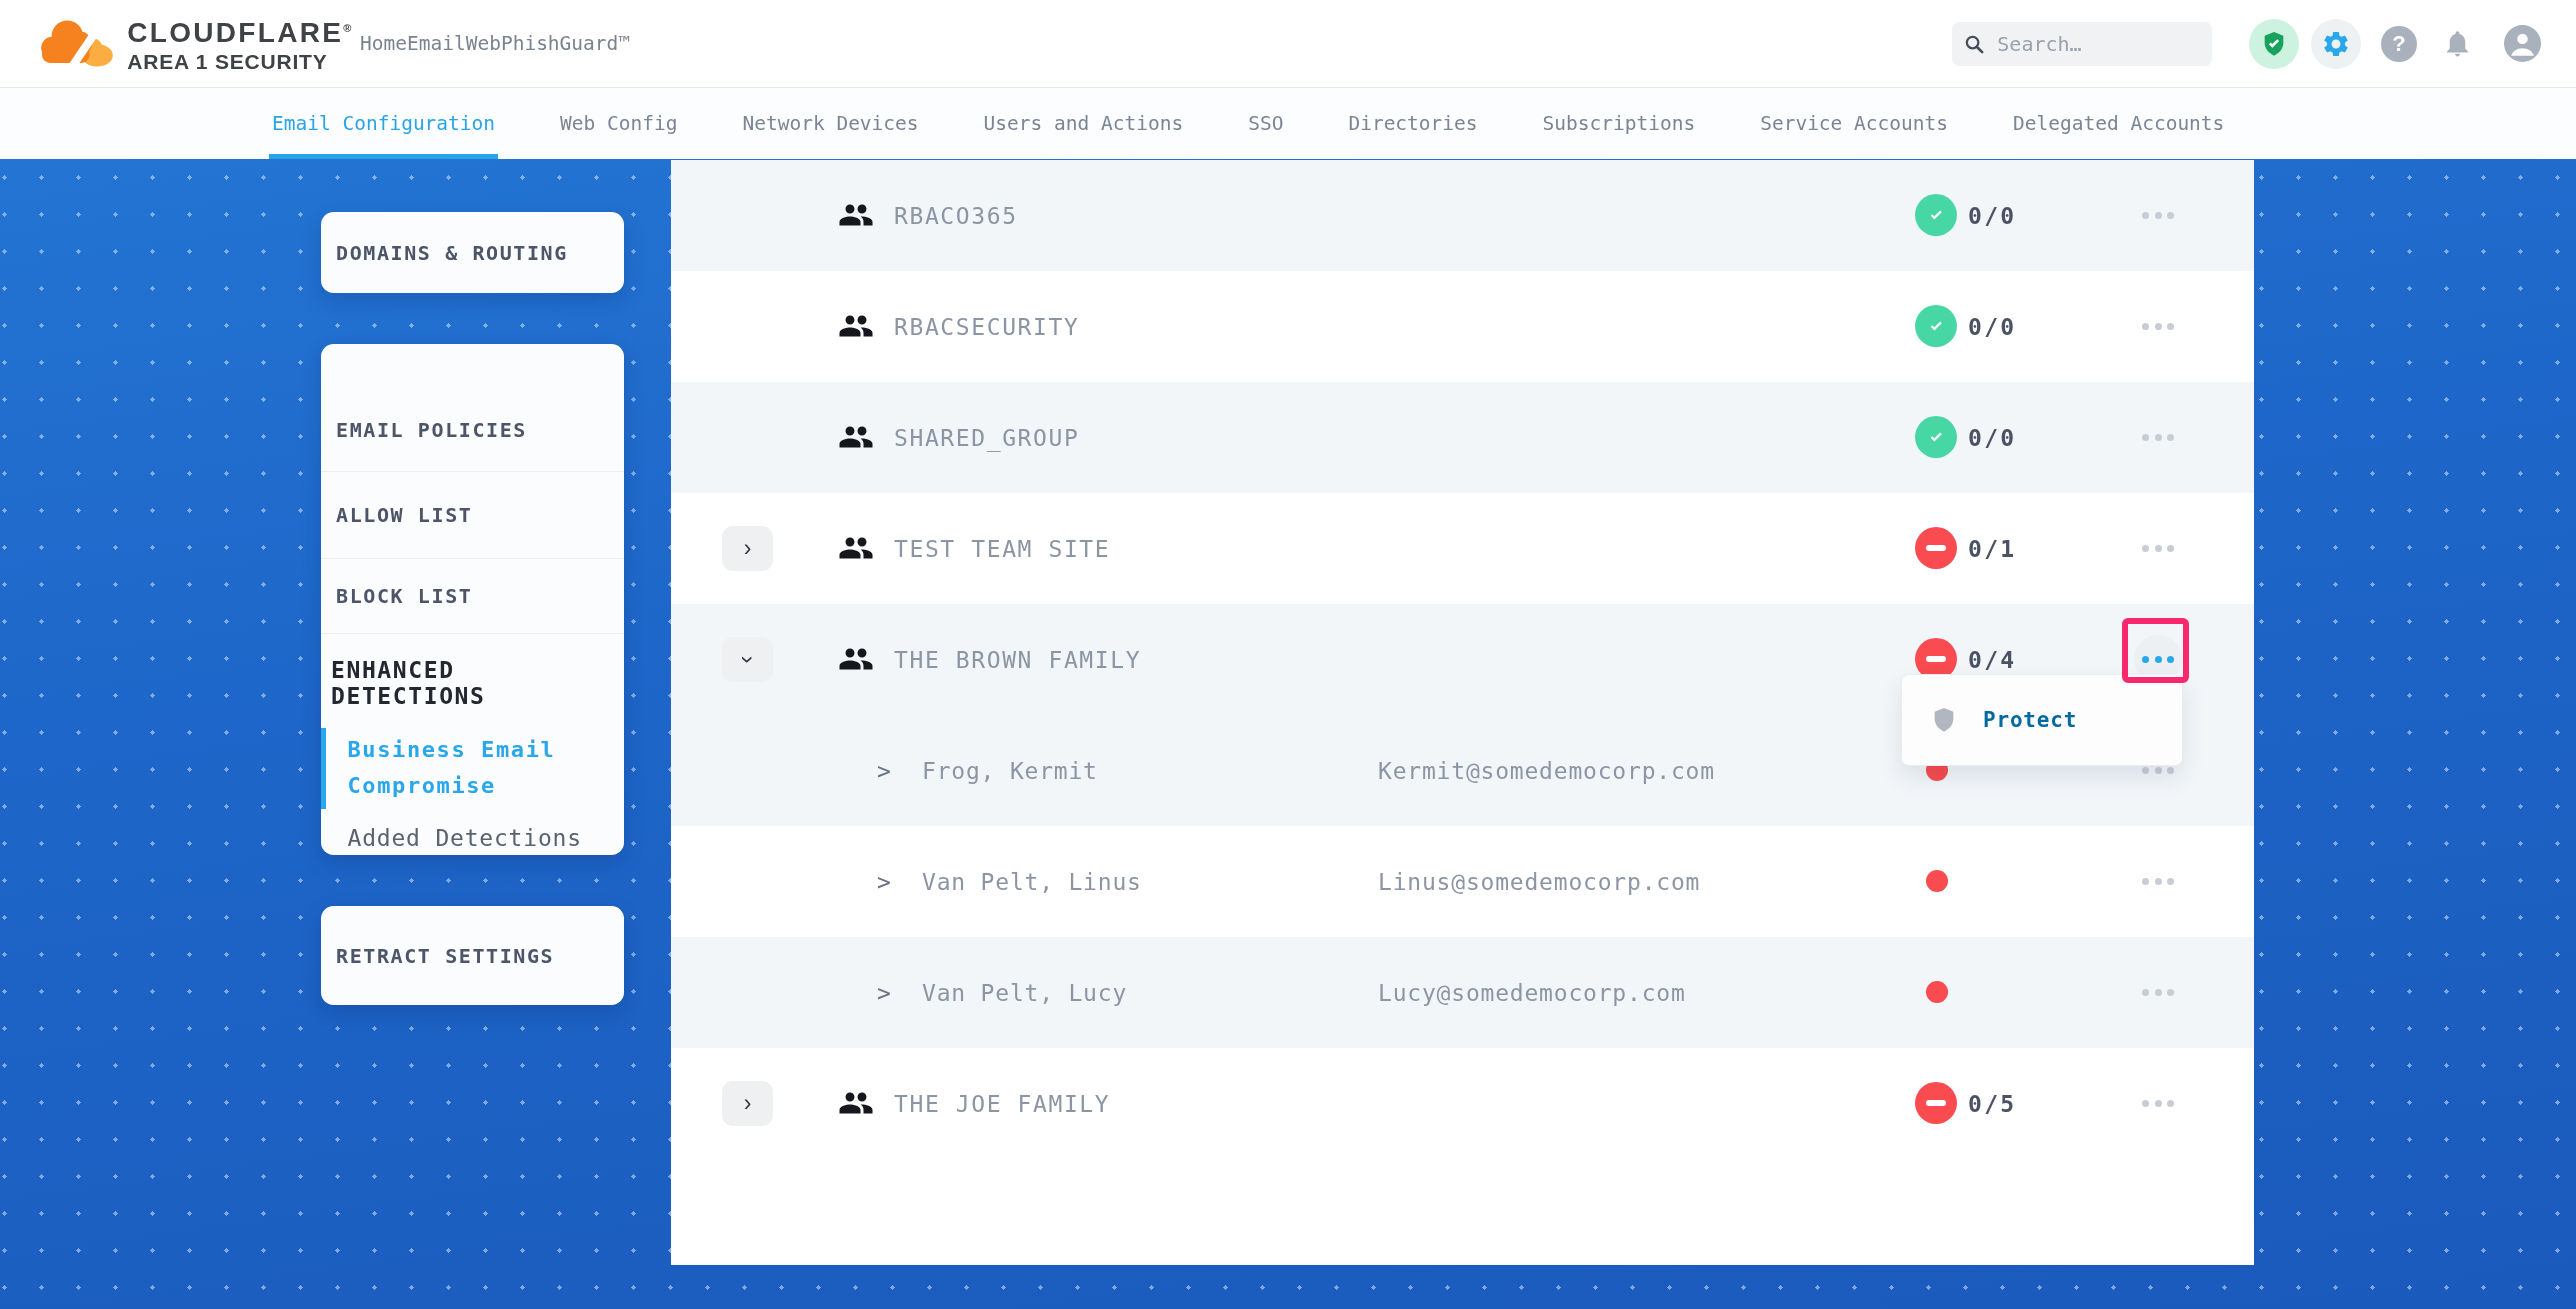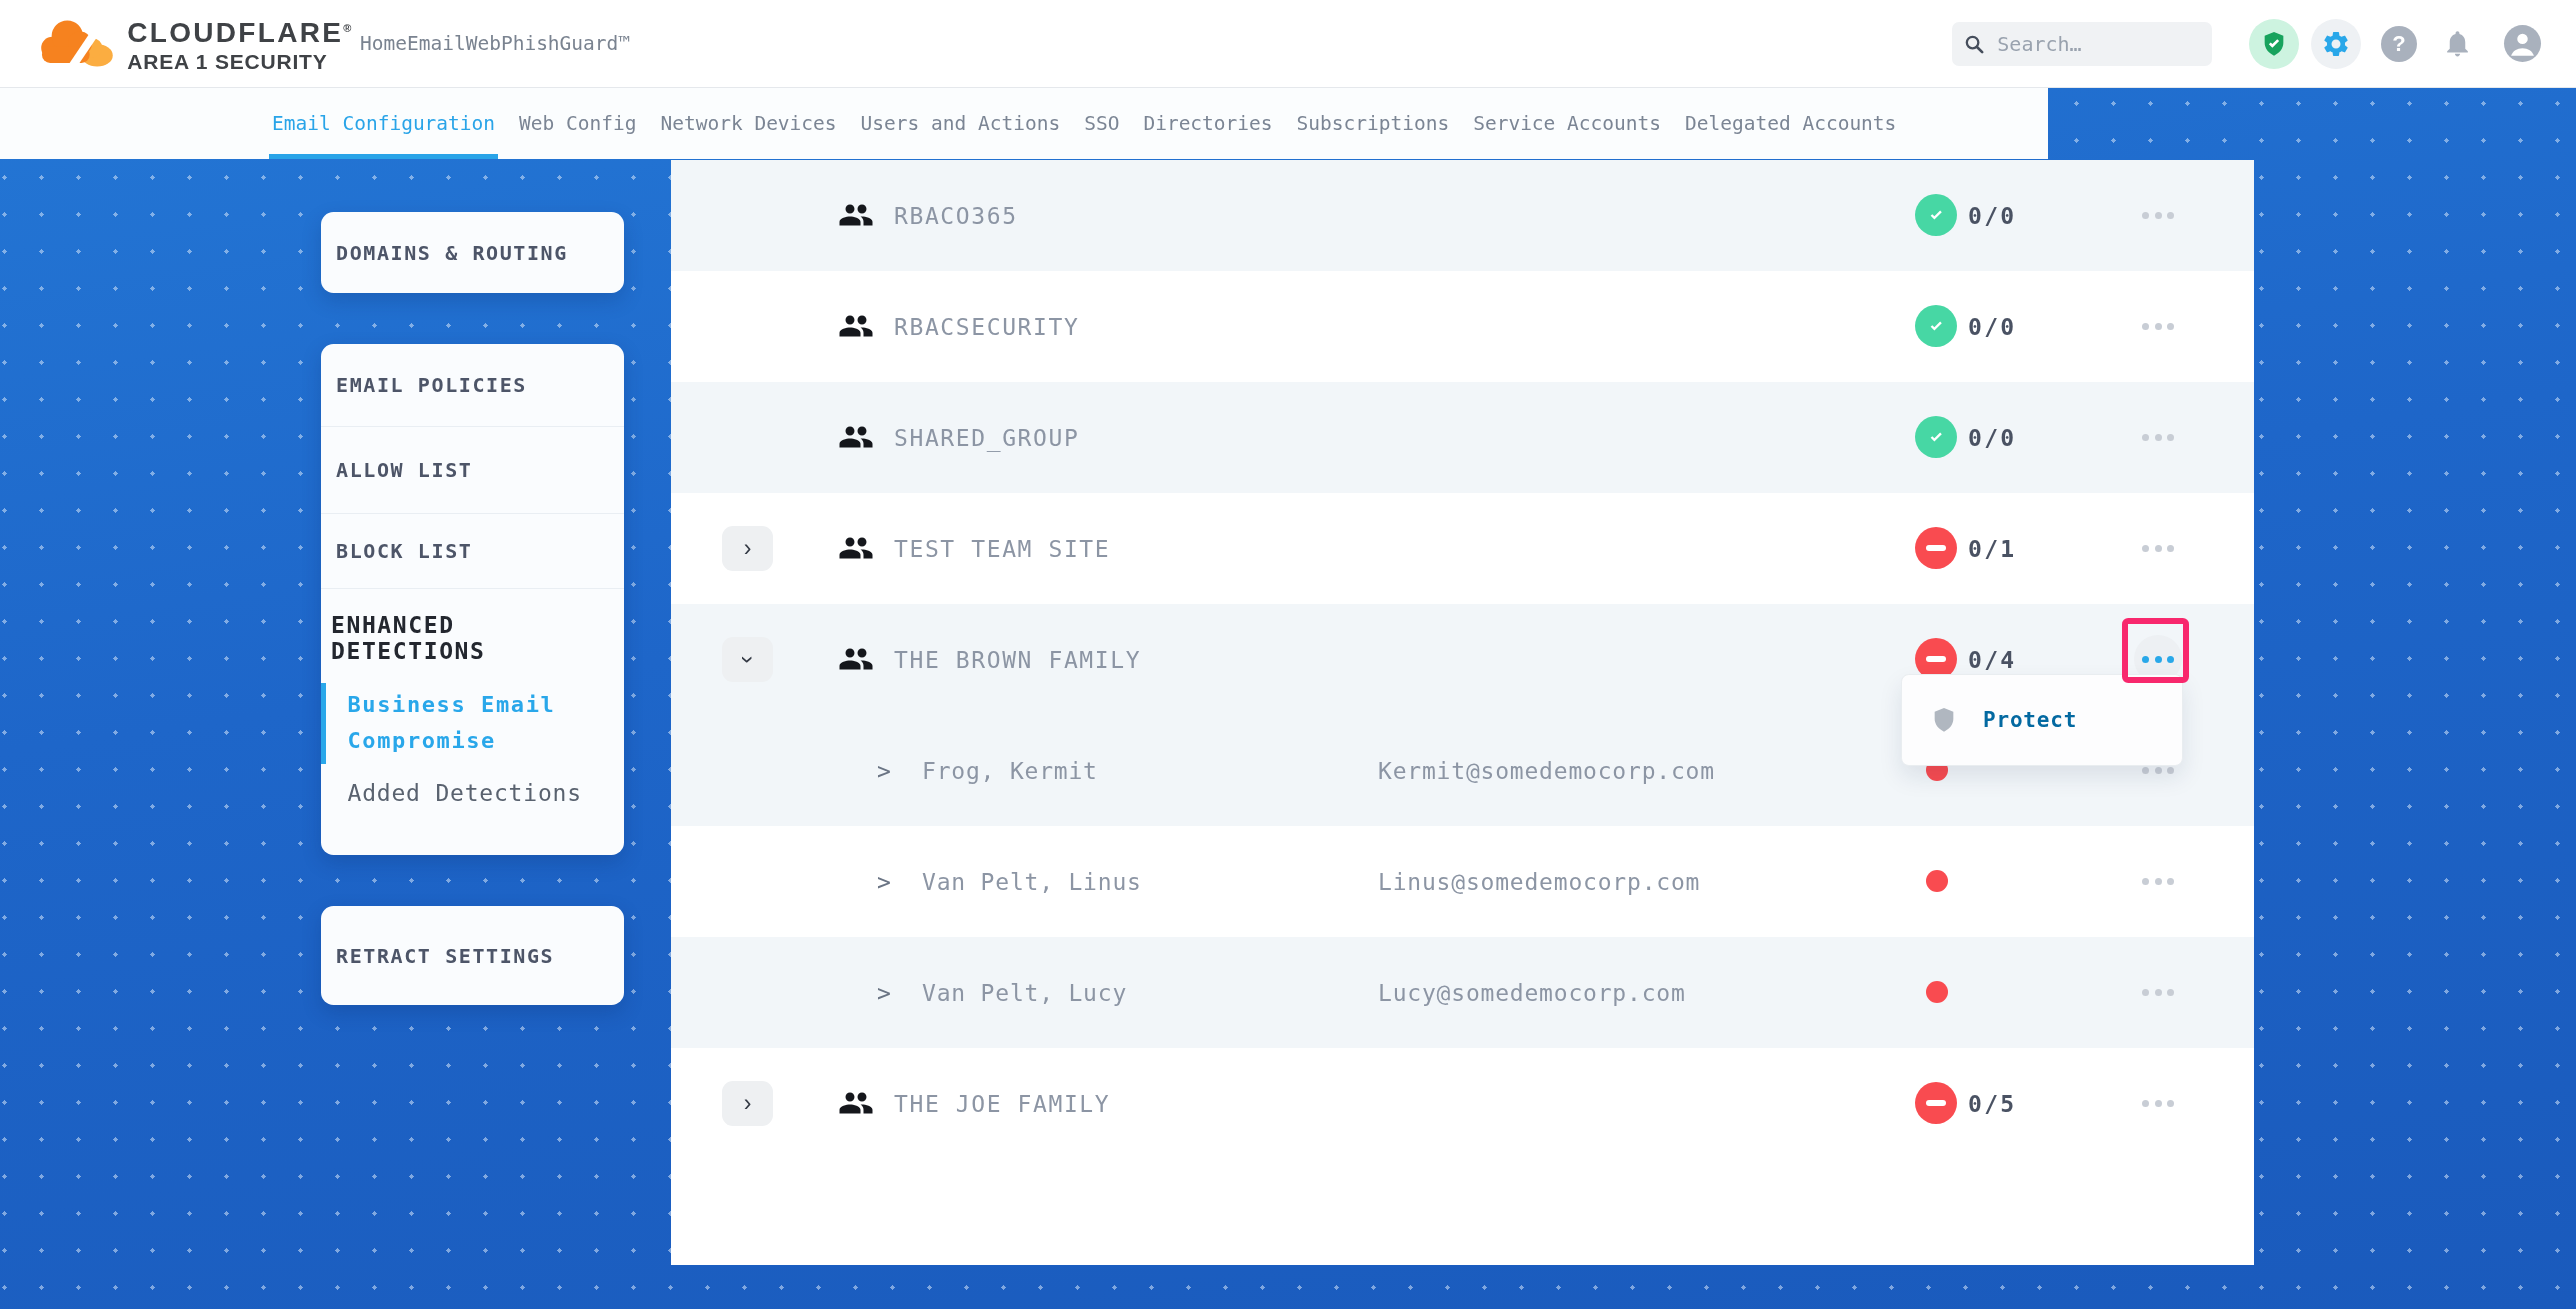--- a/index.html
+++ b/index.html
@@ -28,35 +28,35 @@
     font-family:inherit;font-size:20px;color:#5a6270;}
   .search-box input::placeholder{color:#99a2ae;}
   .circ{position:absolute;border-radius:50%;display:flex;align-items:center;justify-content:center;cursor:pointer;}
   .ic-shield{left:2249px;top:18.7px;width:50px;height:50px;background:#cdf3e0;}
   .ic-gear{left:2311px;top:18.7px;width:50px;height:50px;background:#eef1f4;}
   .ic-help{left:2381px;top:26px;width:36px;height:36px;background:#a9b1bd;}
   .ic-help::before{content:"?";color:#ffffff;font-size:22px;font-weight:700;font-family:"Liberation Sans",sans-serif;}
   .ic-bell{left:2441px;top:27px;width:33px;height:33px;background:transparent;}
   .ic-avatar{left:2504px;top:25px;width:37px;height:37px;background:#a9b1bd;overflow:hidden;}
   
-  .nav2{position:absolute;left:0;top:87px;width:2048px;height:72px;background:#fbfdfe;z-index:19;
-    display:flex;align-items:stretch;padding-left:272px;gap:24px;box-sizing:border-box;}
+  .nav2{position:absolute;left:0;top:87px;width:2576px;height:72px;background:#fbfdfe;z-index:19;
+    display:flex;align-items:stretch;padding-left:272px;gap:65px;box-sizing:border-box;}
   .tab{position:relative;display:flex;align-items:center;font-size:19.5px;color:#7b8594;
     letter-spacing:0;cursor:pointer;white-space:nowrap;}
   .tab.active{color:#29a4e8;}
   .tab.active::after{content:"";position:absolute;left:-3.1px;right:-3.1px;bottom:0;height:5.4px;background:#29a4e8;}
   
   .card{position:absolute;left:321px;width:303px;background:#fafcfe;border-radius:12.5px;
     box-shadow:0 7.8px 20px rgba(10,35,90,.20);z-index:5;box-sizing:border-box;}
   .card1{top:212px;height:81px;display:flex;align-items:center;}
   .card3{top:906px;height:99px;display:flex;align-items:center;}
   .side-label{font-size:20px;color:#4d5568;letter-spacing:1.6px;padding-left:15px;cursor:pointer;font-weight:bold;}
   .card2{top:344px;height:511px;display:flex;flex-direction:column;}
   .side-item{display:flex;align-items:center;border-bottom:1.6px solid #e9eef3;cursor:pointer;}
-  .si-1{height:82px;} .si-2{height:86px;} .si-3{height:74px;}
+  .si-1{height:82px;margin-top:45px;} .si-2{height:86px;} .si-3{height:74px;}
   .enh-title{margin:23px 28px 0 10px;font-size:23px;font-weight:700;color:#23272f;
     letter-spacing:1.6px;line-height:26px;}
   .bec{position:relative;margin-top:18.7px;padding:4.7px 47px 4.7px 26.5px;font-size:22px;font-weight:700;
     color:#29a7ea;letter-spacing:1.6px;line-height:36px;cursor:pointer;}
   .bec::before{content:"";position:absolute;left:0;top:0;bottom:0;width:5.4px;background:#29a7ea;}
   .added{margin:15.6px 28px 0 26.5px;font-size:23px;color:#59626f;letter-spacing:0.8px;cursor:pointer;}
   
   .panel{position:absolute;left:671px;top:160px;width:1583px;height:1105px;background:#ffffff;z-index:4;}
   .row{position:relative;height:111px;background:#ffffff;}
   .row.light{background:#f2f6f9;}

